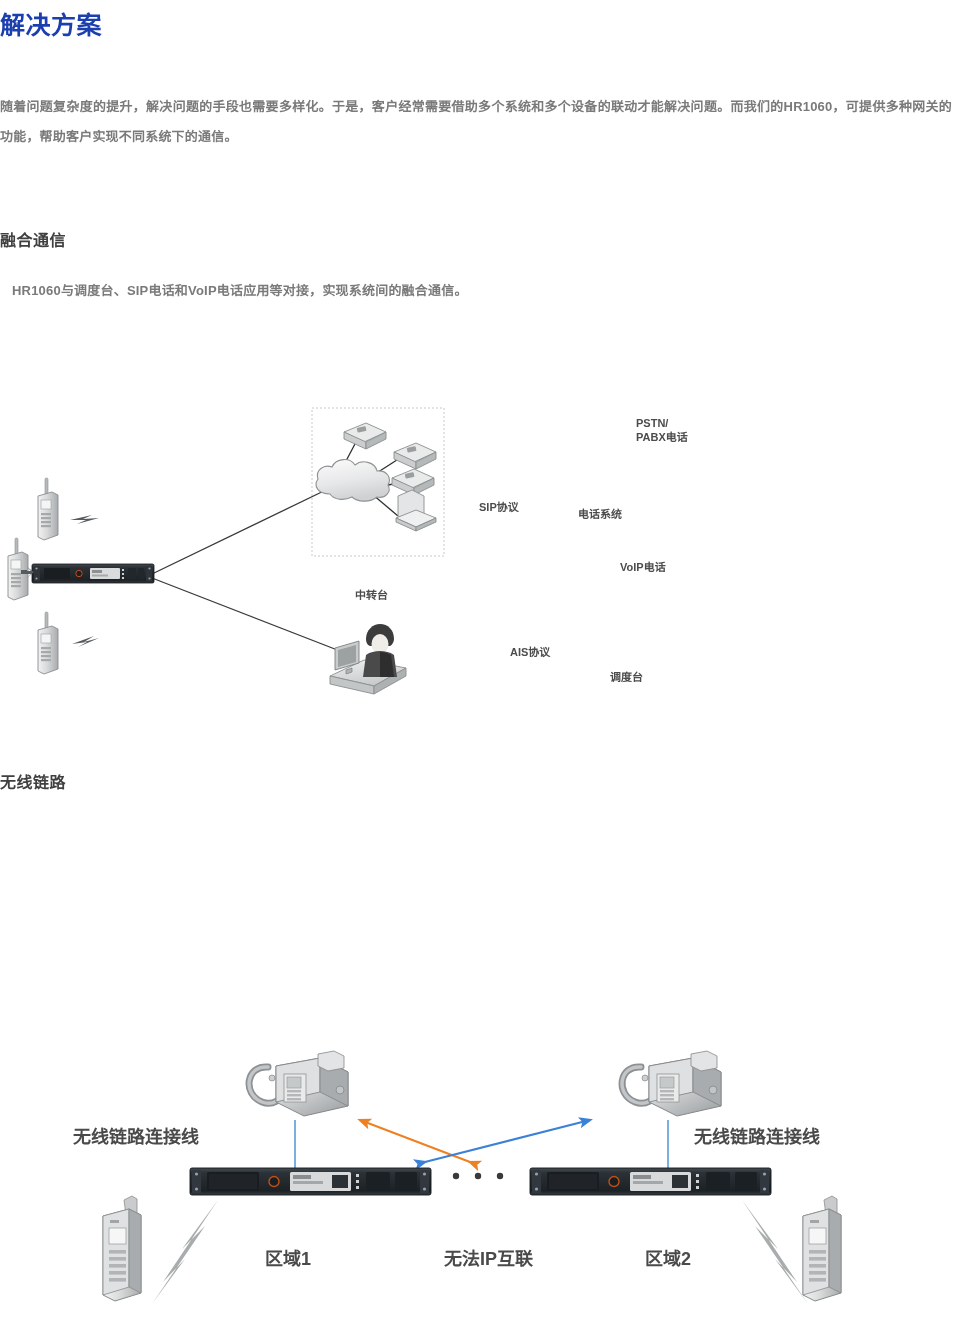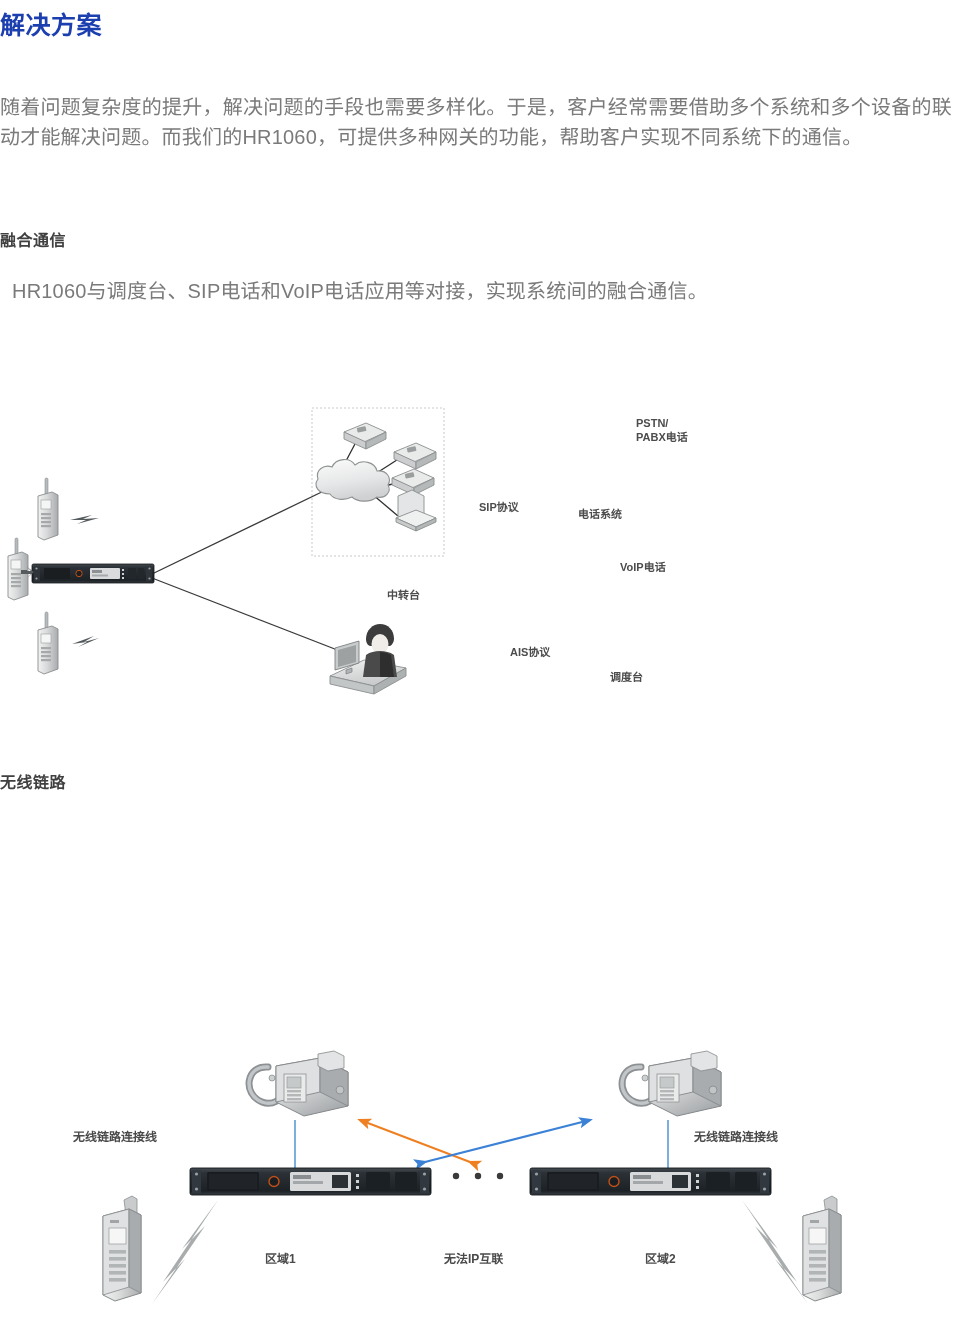--- a/index.html
+++ b/index.html
@@ -45,26 +45,27 @@
     letter-spacing: 0.5px;
     white-space: nowrap;
   }
   .h2-a { top: 230px; }
   .h2-b { top: 772px; }
 
   .para {
     position: absolute;
     left: 0px;
     width: 952px;
-    font-size: 20px;
+    font-size: 13px;
     line-height: 30px;
     color: #7a7a7a;
     letter-spacing: 0.2px;
     text-align: justify;
     text-justify: inter-ideograph;
+    font-weight: bold;
   }
   .para-intro { top: 92px; }
   .para-fusion { top: 276px; width: 700px; padding-left: 12px; }
   .para-wireless { top: 848px; }
 
   
   .diagram {
     position: absolute;
     left: 0;
     width: 960px;
@@ -72,21 +73,21 @@
   .diagram svg { display: block; }
   .dlabel {
     position: absolute;
     font-size: 11px;
     line-height: 14px;
     color: #4c4c4c;
     font-weight: bold;
     white-space: nowrap;
   }
   .dlabel.big {
-    font-size: 12px;
+    font-size: 18px;
     color: #4a4a4a;
     font-weight: bold;
   }
 
   #diagram-fusion { top: 396px; height: 320px; }
   #diagram-wireless { top: 1020px; height: 300px; }
 </style>
 </head>
 <body>
 
@@ -265,21 +266,21 @@
     </svg>
 
     <div class="dlabel" style="left:636px; top:20px;">
       <span>PSTN/</span><br>
       <span>PABX电话</span>
     </div>
     <div class="dlabel" style="left:578px; top:111px;">电话系统</div>
     <div class="dlabel" style="left:620px; top:133px;margin-top:31px;">VoIP电话</div>
     <div class="dlabel" style="left:479px; top:104px;">SIP协议</div>
     <div class="dlabel" style="left:510px; top:249px;">AIS协议</div>
-    <div class="dlabel" style="left:355px; top:192px;margin-left:32px;">中转台</div>
+    <div class="dlabel" style="left:355px; top:192px;">中转台</div>
     <div class="dlabel" style="left:610px; top:274px;">调度台</div>
   </div>
 
   <div class="h2 h2-b">无线链路</div>
 
   <div class="diagram" id="diagram-wireless">
     <svg width="960" height="300" viewBox="0 0 960 300" xmlns="http://www.w3.org/2000/svg">
       <defs>
         <linearGradient id="gMobileBody" x1="0" y1="0" x2="0.6" y2="1">
           <stop offset="0%" stop-color="#f0f1f1"></stop>

